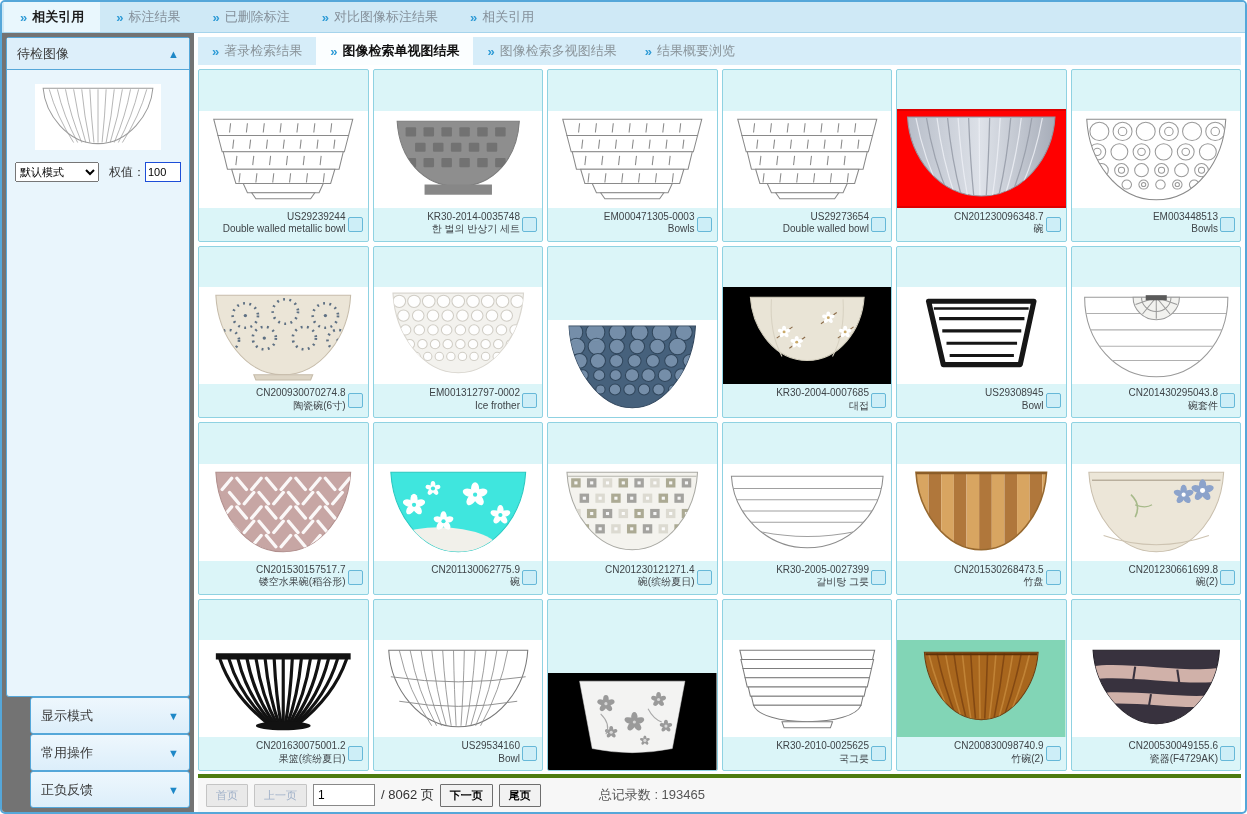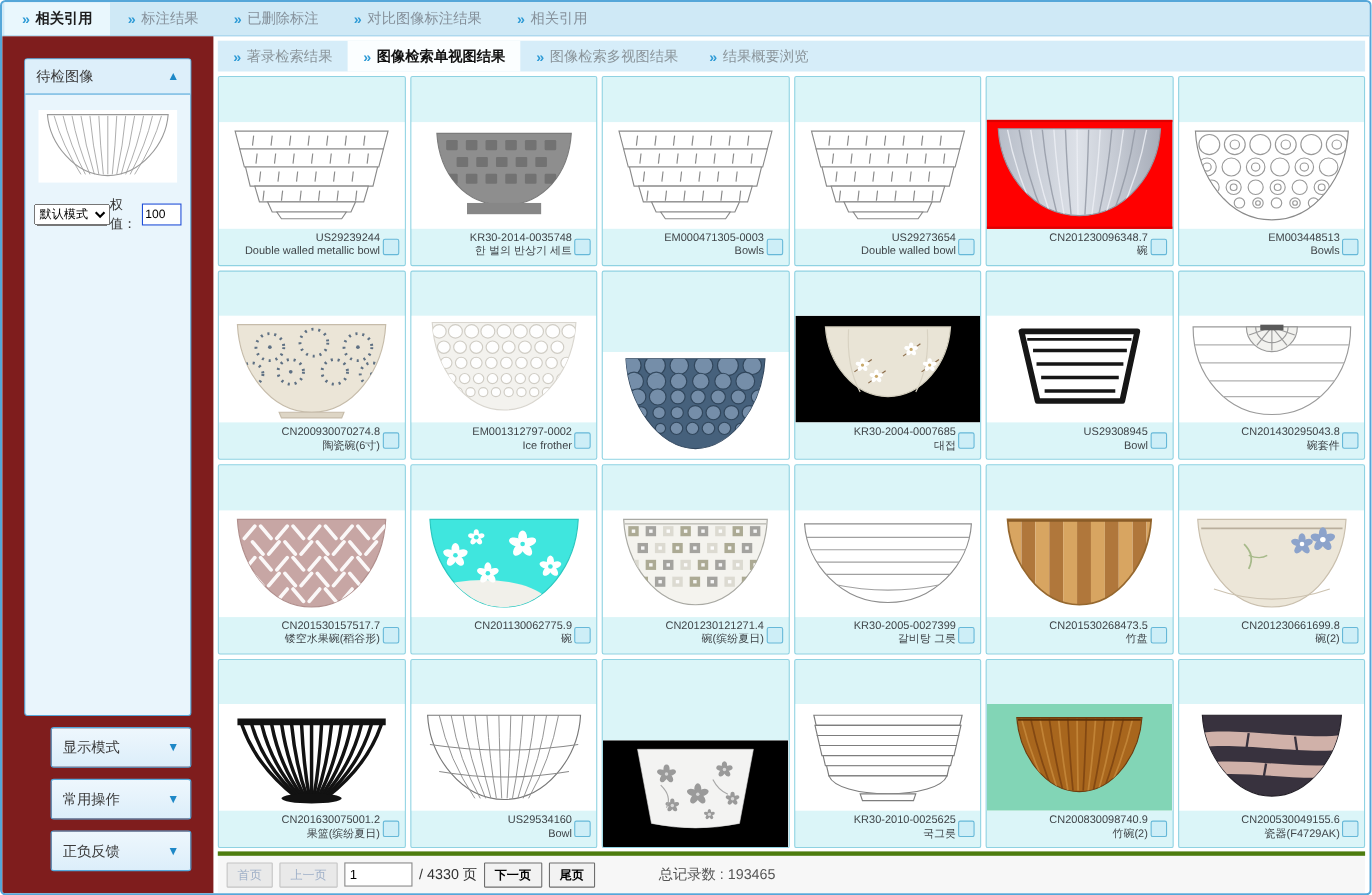--- a/index.html
+++ b/index.html
@@ -5,21 +5,21 @@
   html,body{margin:0;padding:0;background:#fff;}
   body{font-family:"Liberation Sans","DejaVu Sans",sans-serif;}
   .page{width:1247px;height:814px;box-sizing:border-box;border:2px solid #55a7d9;border-radius:5px;overflow:hidden;background:#fff;display:flex;flex-direction:column;}
   
   .top-tabs{height:30px;flex:0 0 30px;background:#cfe9f6;display:flex;align-items:stretch;border-bottom:1px solid #a6d4ec;padding-left:2px;}
   .top-tab{display:flex;align-items:center;gap:5px;padding:0 16px;font-size:13px;color:#85909a;cursor:default;white-space:nowrap;}
   .top-tab.active{background:#e9f7fd;color:#1c1c1c;font-weight:bold;}
   .chev{color:#2e9bd6;font-weight:bold;font-size:13px;}
   
   .app-body{flex:1;display:flex;min-height:0;}
-  .sidebar{width:192px;flex:0 0 192px;padding:20px;display:flex;flex-direction:column;gap:10px;background:#7f1d1d;box-sizing:border-box;}
+  .sidebar{width:192px;flex:0 0 192px;padding:4px;display:flex;flex-direction:column;gap:0;background:#737373;box-sizing:border-box;}
   .panel{border:1px solid #55a7d9;border-radius:3px;background:#e9f5fc;box-sizing:border-box;}
   .query-panel{flex:1;display:flex;flex-direction:column;min-height:0;}
   .panel-header{height:31px;flex:0 0 31px;display:flex;align-items:center;justify-content:space-between;padding:0 10px;font-size:13px;color:#3a3a3a;}
   .query-panel .panel-header{border-bottom:1px solid #55a7d9;background:#ddeffa;}
   .tri{color:#1e88c7;font-size:11px;}
   .panel-body{padding:8px 8px 10px 8px;}
   .query-img{width:126px;height:66px;background:#fff;margin:6px auto 12px auto;}
   .query-img svg{width:100%;height:100%;display:block;}
   .query-controls{display:flex;align-items:center;font-size:12px;color:#333;}
   .mode-select{width:84px;height:20px;font-size:11px;font-family:inherit;}
@@ -1128,21 +1128,21 @@
               <div class="cap-name">瓷器(F4729AK)</div>
               <span class="cbx"></span>
             </div>
           </div>
         </div>
 
       <div class="pagination">
         <button class="pg-btn disabled">首页</button>
         <button class="pg-btn disabled">上一页</button>
         <input class="pg-input" value="1" style="">
-        <span class="pg-pages">/ 4330 页</span>
+        <span class="pg-pages">/ 8062 页</span>
         <button class="pg-btn enabled">下一页</button>
         <button class="pg-btn enabled">尾页</button>
         <span class="pg-total">总记录数 : 193465</span>
       </div>
     </div>
 
   </div>
 </div>
 
 </body></html>

